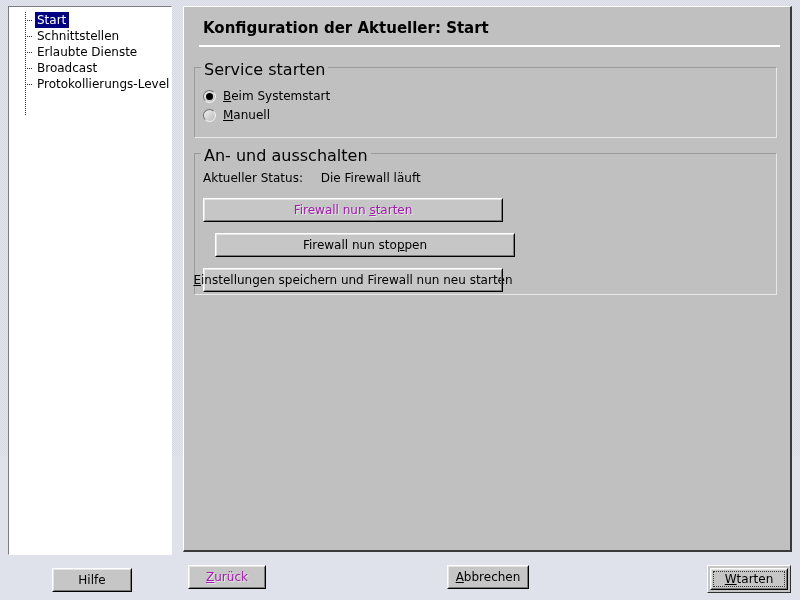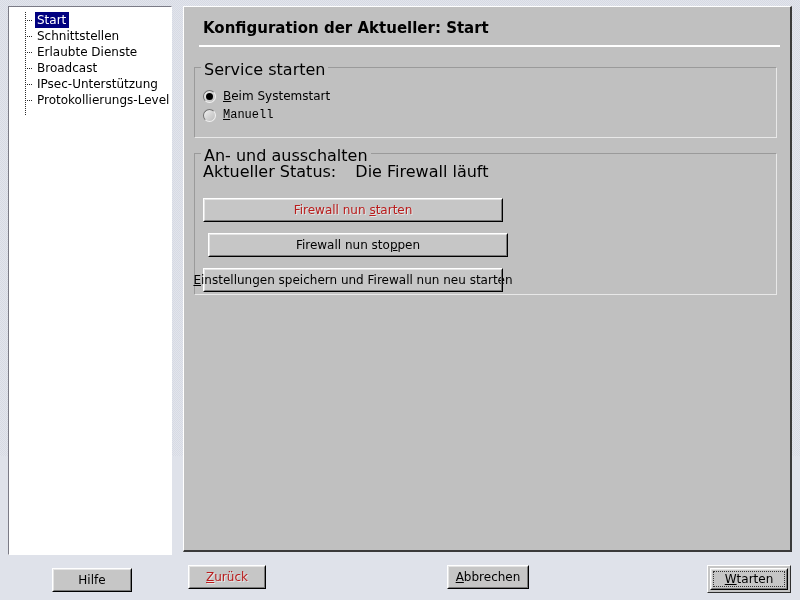--- a/index.html
+++ b/index.html
@@ -161,21 +161,21 @@
   .radio-row {
     position: absolute;
     left: 8px;
     height: 18px;
     line-height: 18px;
     display: flex;
     align-items: center;
     cursor: default;
   }
   #radio-boot { top: 19px; }
-  #radio-manual { top: 38px; font-family: Liberation Mono, monospace; }
+  #radio-manual { top: 38px; }
   .radio-mark {
     width: 13px;
     height: 13px;
     border-radius: 50%;
     box-sizing: border-box;
     background: linear-gradient(135deg, #f2f2f2 0%, #d2d2d2 55%, #bdbdbd 100%);
     border: 1px solid #8c8c8c;
     border-top-color: #707070;
     border-left-color: #707070;
     border-right-color: #f2f2f2;
@@ -195,22 +195,22 @@
     background: #000000;
   }
   .radio-label { font-size: 12px; white-space: nowrap; }
 
   .accel { text-decoration: underline; }
 
   
   #status-row {
     position: absolute;
     left: 8px;
-    top: 8px;
-    font-size: 16px;
+    top: 17px;
+    font-size: 12px;
     white-space: nowrap;
   }
   #status-label { margin-right: 14px; }
 
   
   .btn {
     box-sizing: border-box;
     background: #c6c6c6;
     border: 1px solid;
     border-top-color: #ffffff;
@@ -233,34 +233,34 @@
     position: absolute;
     left: 0; top: 0; right: 0; bottom: 0;
     border: 1px solid;
     border-top-color: #e4e4e4;
     border-left-color: #e4e4e4;
     border-right-color: #7a7a7a;
     border-bottom-color: #7a7a7a;
     pointer-events: none;
   }
   .btn.disabled {
-    color: #b91c1c;
+    color: #a21caf;
     text-shadow: 1px 1px 0 #e6e6e6;
   }
 
   #btn-start-fw {
     position: absolute;
     left: 8px;
     top: 44px;
     width: 300px;
     height: 24px;
   }
   #btn-stop-fw {
     position: absolute;
-    left: 13px;
+    left: 20px;
     top: 79px;
     width: 300px;
     height: 24px;
   }
   #btn-save-restart {
     position: absolute;
     left: 8px;
     top: 114px;
     width: 300px;
     height: 24px;
@@ -334,23 +334,20 @@
       <li class="tree-item">
         <span class="label">Schnittstellen</span>
       </li>
       <li class="tree-item">
         <span class="label">Erlaubte Dienste</span>
       </li>
       <li class="tree-item">
         <span class="label">Broadcast</span>
       </li>
       <li class="tree-item">
-        <span class="label">IPsec-Unterstützung</span>
-      </li>
-      <li class="tree-item">
         <span class="label">Protokollierungs-Level</span>
       </li>
     </ul>
   </div>
 
   <div id="content-panel">
     <div id="content-inner">
 
       <div id="page-title">Konfiguration der Aktueller: Start</div>
       <div id="title-rule"></div>

